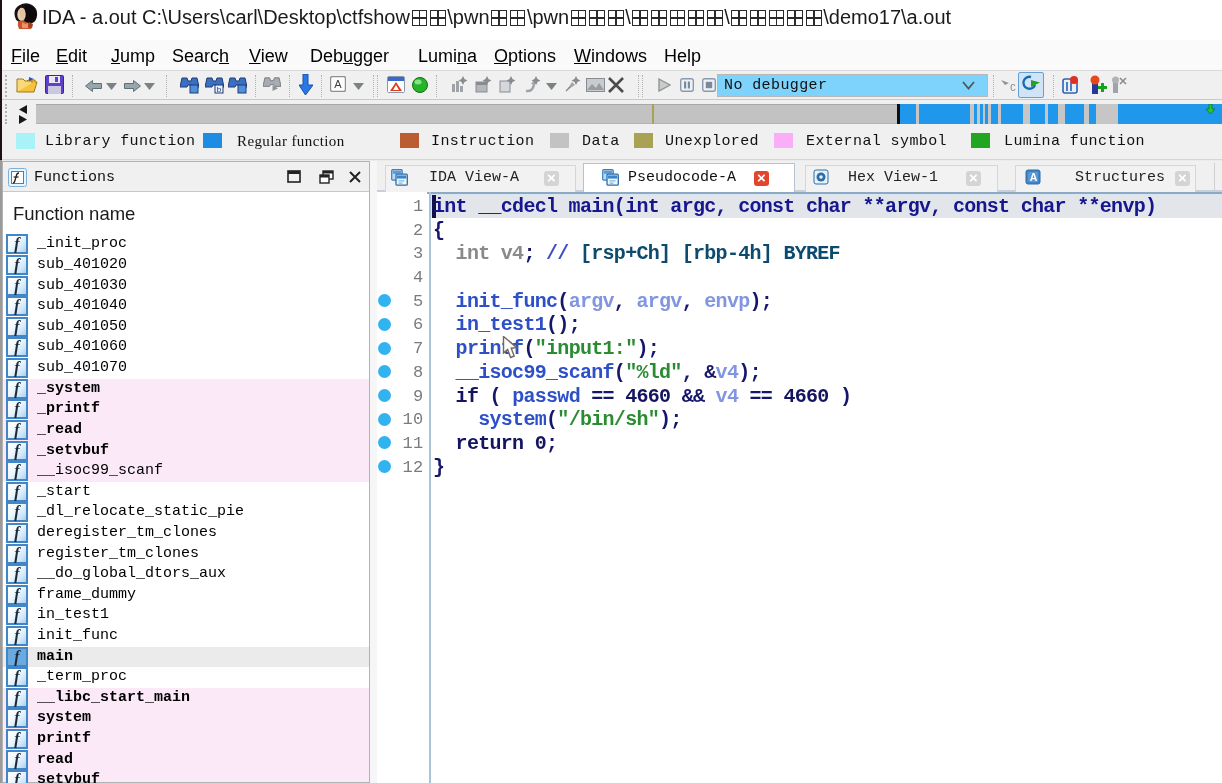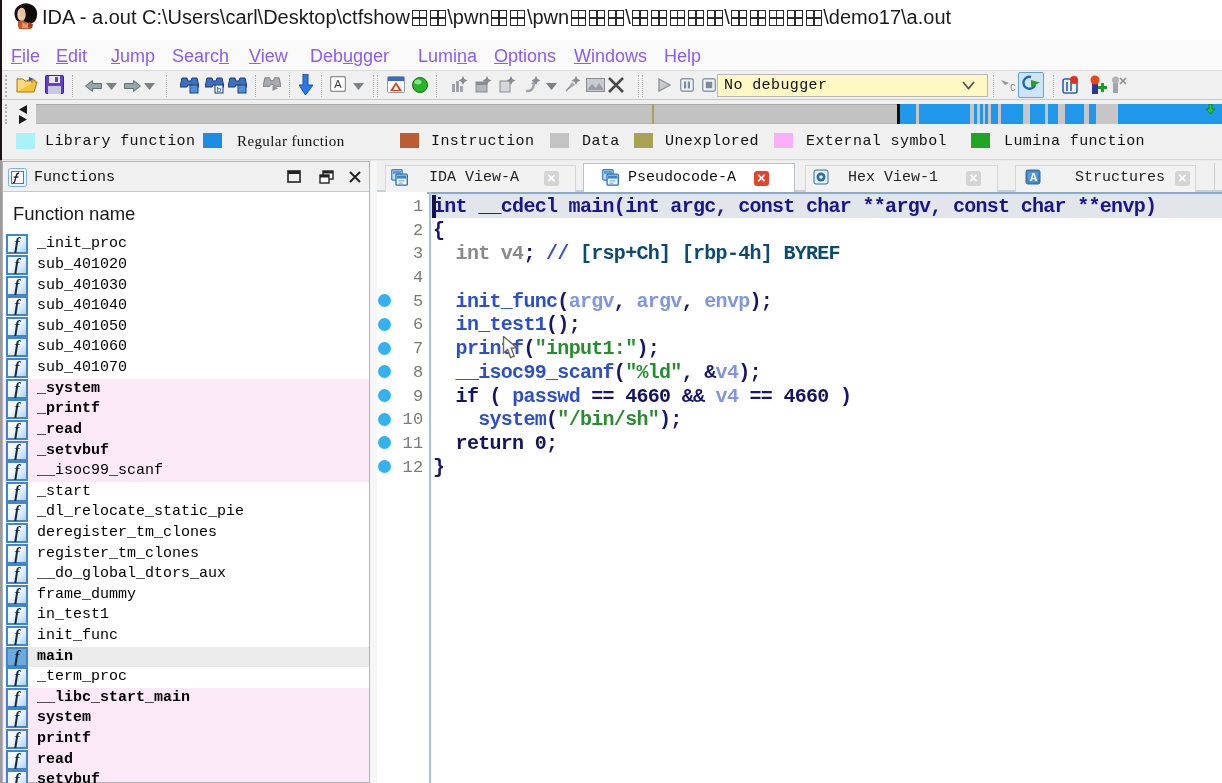--- a/index.html
+++ b/index.html
@@ -41,21 +41,21 @@
   <path d="M13 2 Q24 2 24 12 Q24 19 18 20 L13 20 Z" fill="#0e0a0c"></path>
   <ellipse cx="9.5" cy="11.5" rx="4.2" ry="6.5" fill="#e9cfad"></ellipse>
   <path d="M8 5 Q12 4 13 8 L12 15 Q13 17 11 18 L8 12 Z" fill="#e2c4a0"></path>
   <path d="M6 19 Q10 16 14 19 L20 21 Q21 24 19 26 L7 26 Q5 22 6 19 Z" fill="#c8522a"></path>
   <path d="M10 19 Q13 22 16 20 L16 25 L10 25 Z" fill="#e8936a"></path>
   <path d="M17 19 L21 21 L20 25 L16 24 Z" fill="#a83c1e"></path>
 </svg>
 <div class="abs" style="left:42px;top:6px;font-size:20px;color:#1b1b1b;white-space:pre;">IDA - a.out C:\Users\carl\Desktop\ctfshow<i class="cjk"></i><i class="cjk"></i>\pwn<i class="cjk"></i><i class="cjk"></i>\pwn<i class="cjk"></i><i class="cjk"></i><i class="cjk"></i>\<i class="cjk"></i><i class="cjk"></i><i class="cjk"></i><i class="cjk"></i><i class="cjk"></i>\<i class="cjk"></i><i class="cjk"></i><i class="cjk"></i><i class="cjk"></i><i class="cjk"></i>\demo17\a.out</div>
 
 <div class="abs" style="left:0;top:40px;width:1222px;height:31px;background:#fafafa;border-bottom:1px solid #d9d9d9;"></div>
-<div class="abs" style="top:46px;left:0;width:1222px;height:20px;font-size:18px;color:#8b5cf6;">
+<div class="abs" style="top:46px;left:0;width:1222px;height:20px;font-size:18px;color:#000000;">
   <span class="abs" style="left:11px"><u>F</u>ile</span>
   <span class="abs" style="left:56px"><u>E</u>dit</span>
   <span class="abs" style="left:111px"><u>J</u>ump</span>
   <span class="abs" style="left:172px">Searc<u>h</u></span>
   <span class="abs" style="left:249px"><u>V</u>iew</span>
   <span class="abs" style="left:310px">Deb<u>u</u>gger</span>
   <span class="abs" style="left:418px">Lumi<u>n</u>a</span>
   <span class="abs" style="left:494px"><u>O</u>ptions</span>
   <span class="abs" style="left:574px"><u>W</u>indows</span>
   <span class="abs" style="left:664px">Help</span>
@@ -188,21 +188,21 @@
   <svg class="abs" style="left:680px;top:78px" width="14" height="14" viewBox="0 0 14 14">
       <rect x="0.7" y="0.7" width="12.6" height="12.6" rx="2" fill="#eef2f6" stroke="#8a9aaa" stroke-width="1.4"></rect>
       <rect x="4" y="3.5" width="2.2" height="7" fill="#7a8a9a"></rect>
       <rect x="7.8" y="3.5" width="2.2" height="7" fill="#7a8a9a"></rect>
     </svg>
   <svg class="abs" style="left:702px;top:78px" width="14" height="14" viewBox="0 0 14 14">
       <rect x="0.7" y="0.7" width="12.6" height="12.6" rx="2" fill="#eef2f6" stroke="#8a9aaa" stroke-width="1.4"></rect>
       <rect x="3.8" y="3.8" width="6.4" height="6.4" fill="#7a8a9a"></rect>
     </svg>
   
-  <div class="abs mono" style="left:717px;top:74px;width:271px;height:23px;background:#fef9c3;border:1px solid #b8b8b8;font-size:15px;letter-spacing:0.4px;color:#111;line-height:21px;padding-left:6px;">No debugger</div>
+  <div class="abs mono" style="left:717px;top:74px;width:271px;height:23px;background:#7dd3fc;border:1px solid #b8b8b8;font-size:15px;letter-spacing:0.4px;color:#111;line-height:21px;padding-left:6px;">No debugger</div>
   <svg class="abs" style="left:962px;top:81px" width="13" height="9" viewBox="0 0 13 9">
       <path d="M1 1 L6.5 7.5 L12 1" stroke="#555" stroke-width="1.8" fill="none"></path>
     </svg>
   <div class="sep" style="left:993px"></div>
   
   <svg class="abs" style="left:1000px;top:77px" width="16" height="16" viewBox="0 0 16 16">
     <path d="M1 3 l8 3 -4 2 z" fill="#909498"></path>
     <text x="10" y="14" font-size="10" fill="#888" font-family="Liberation Mono">C</text>
   </svg>
   

